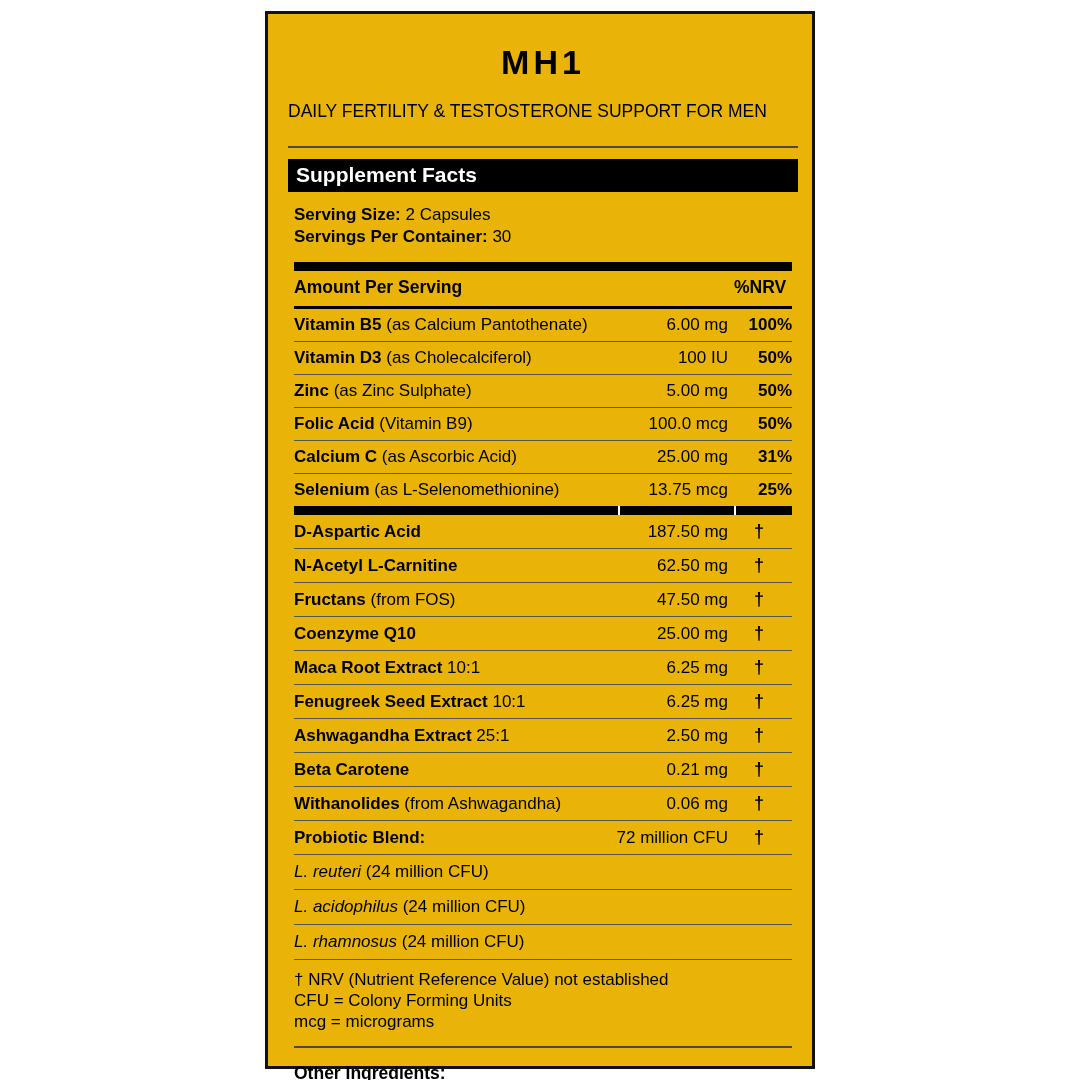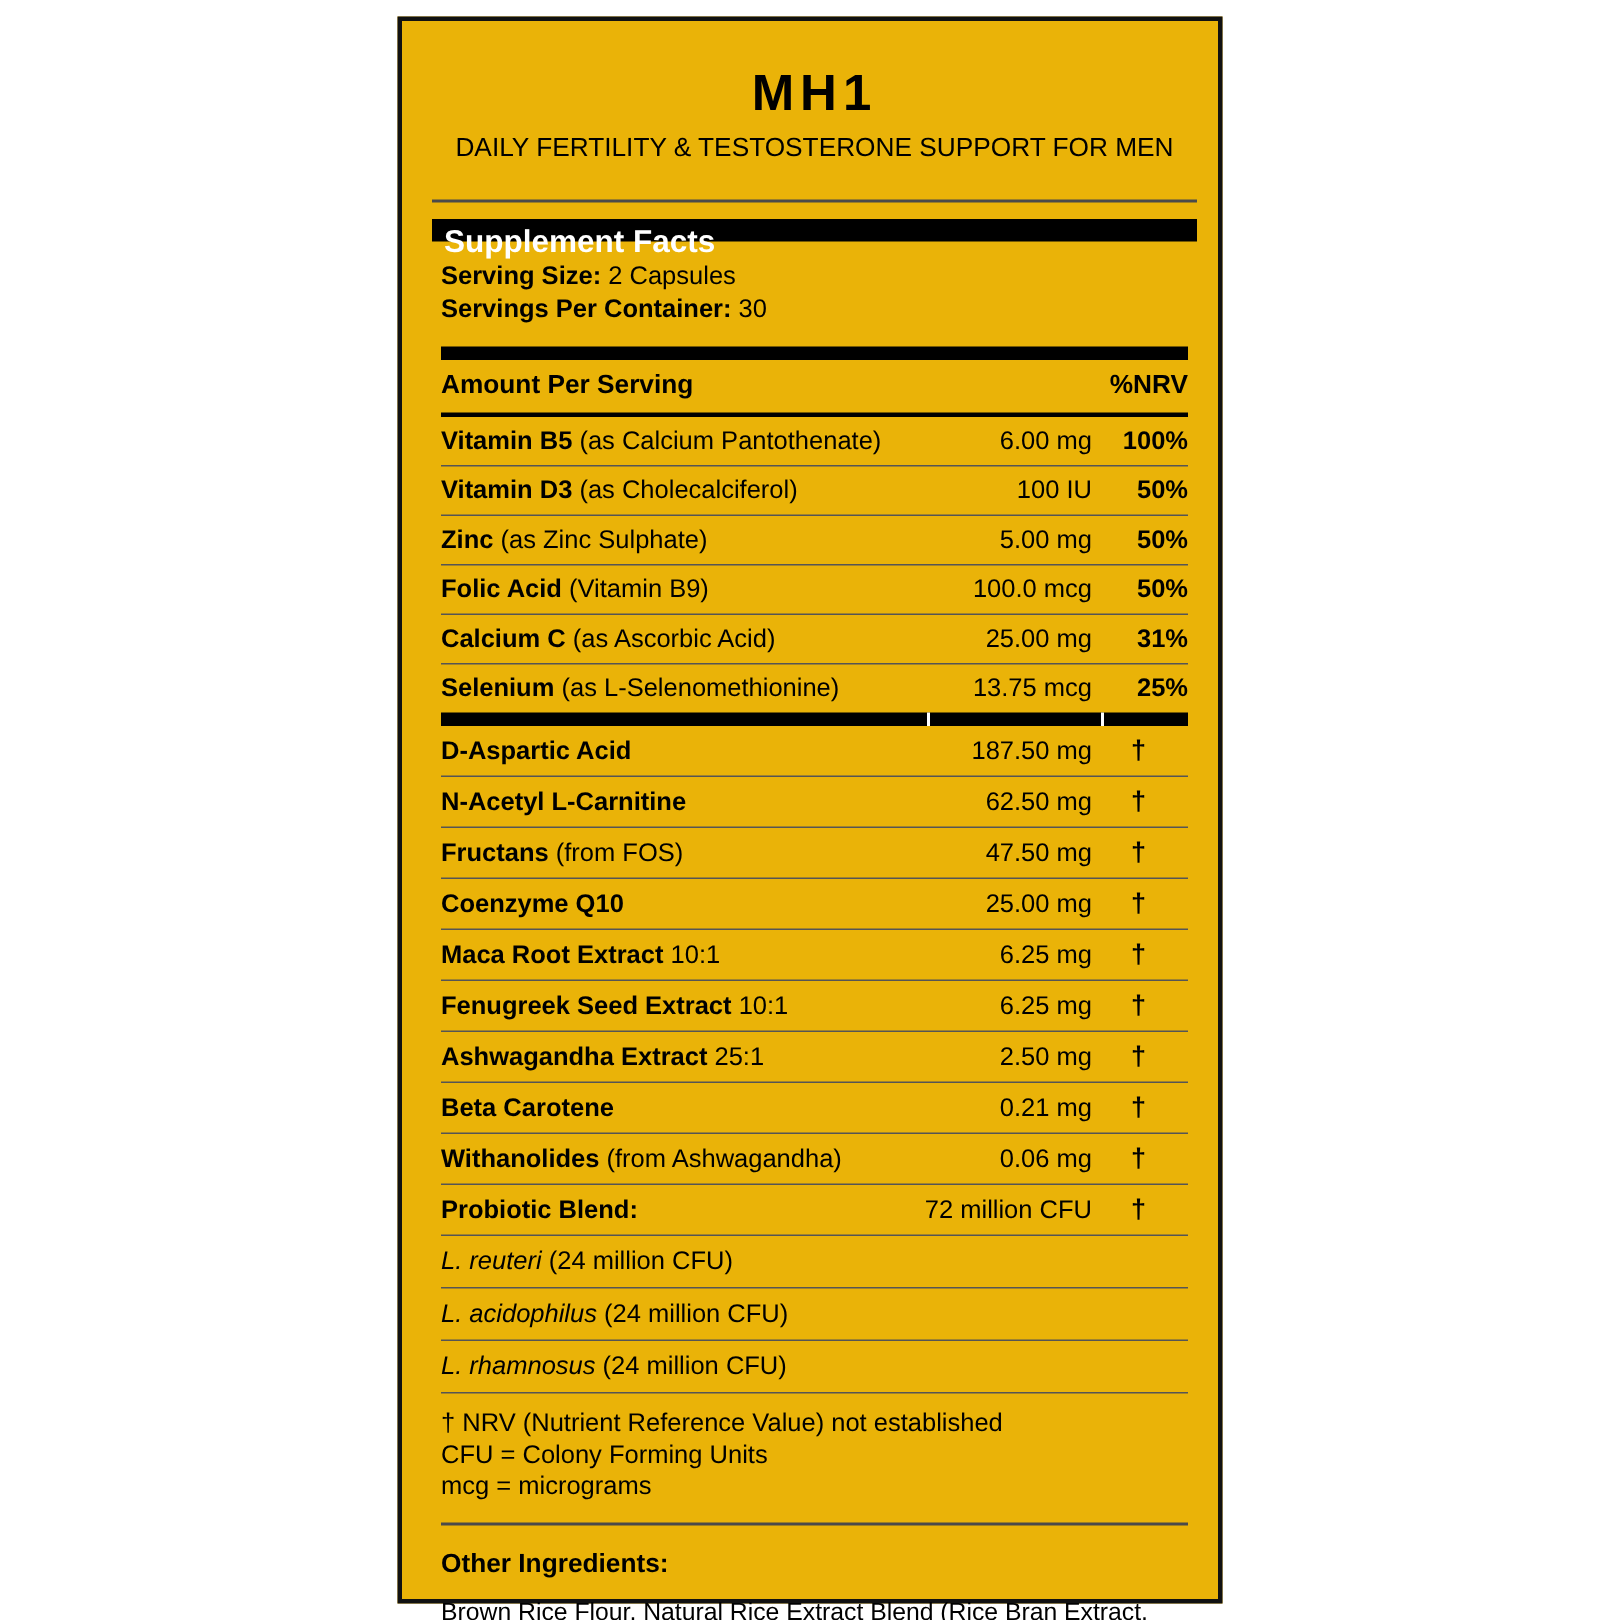--- a/index.html
+++ b/index.html
@@ -36,42 +36,42 @@
   
   .brand-title {
     text-align: center;
     font-size: 34px;
     font-weight: bold;
     letter-spacing: 4px;
     margin-top: 31px;
     line-height: 1;
   }
   .brand-subtitle {
-    text-align: center;
+    text-align: left;
     font-size: 17.5px;
     font-weight: normal;
-    margin-top: 11px;
+    margin-top: 24px;
     line-height: 1;
   }
   .header-rule {
     height: 2px;
     background: #4a4a4a;
     margin-top: 25px;
   }
 
   
   .sf-bar {
     background: #000000;
     color: #ffffff;
     font-size: 21px;
     font-weight: bold;
     padding: 5px 8px 7px 8px;
     margin-top: 11px;
     box-sizing: border-box;
-    height: 15px;
+    height: 33px;
     line-height: 22px;
   }
 
   
   .serving-block {
     margin-top: 12px;
     padding-left: 6px;
   }
   .serving-line {
     font-size: 17px;
@@ -126,21 +126,21 @@
   }
   .col-name { width: 322px; }
   .col-amt  { width: 118px; }
   .col-nrv  { width: 58px; }
 
   .hdr-row td {
     font-size: 17.5px;
     font-weight: bold;
     padding: 6px 0 8px 0;
   }
-  .hdr-nrv { text-align: right; }
+  .hdr-nrv { text-align: left; }
 
   .row td {
     font-size: 17px;
     padding: 6px 0 6px 0;
     line-height: 20px;
   }
   .row .cell-name { font-weight: bold; white-space: nowrap; }
   .row .cell-name .sub { font-weight: normal; }
   .row .cell-amt { text-align: right; padding-right: 6px; white-space: nowrap; }
   .row .cell-nrv { text-align: right; font-weight: bold; white-space: nowrap; margin-top: 21px; }

